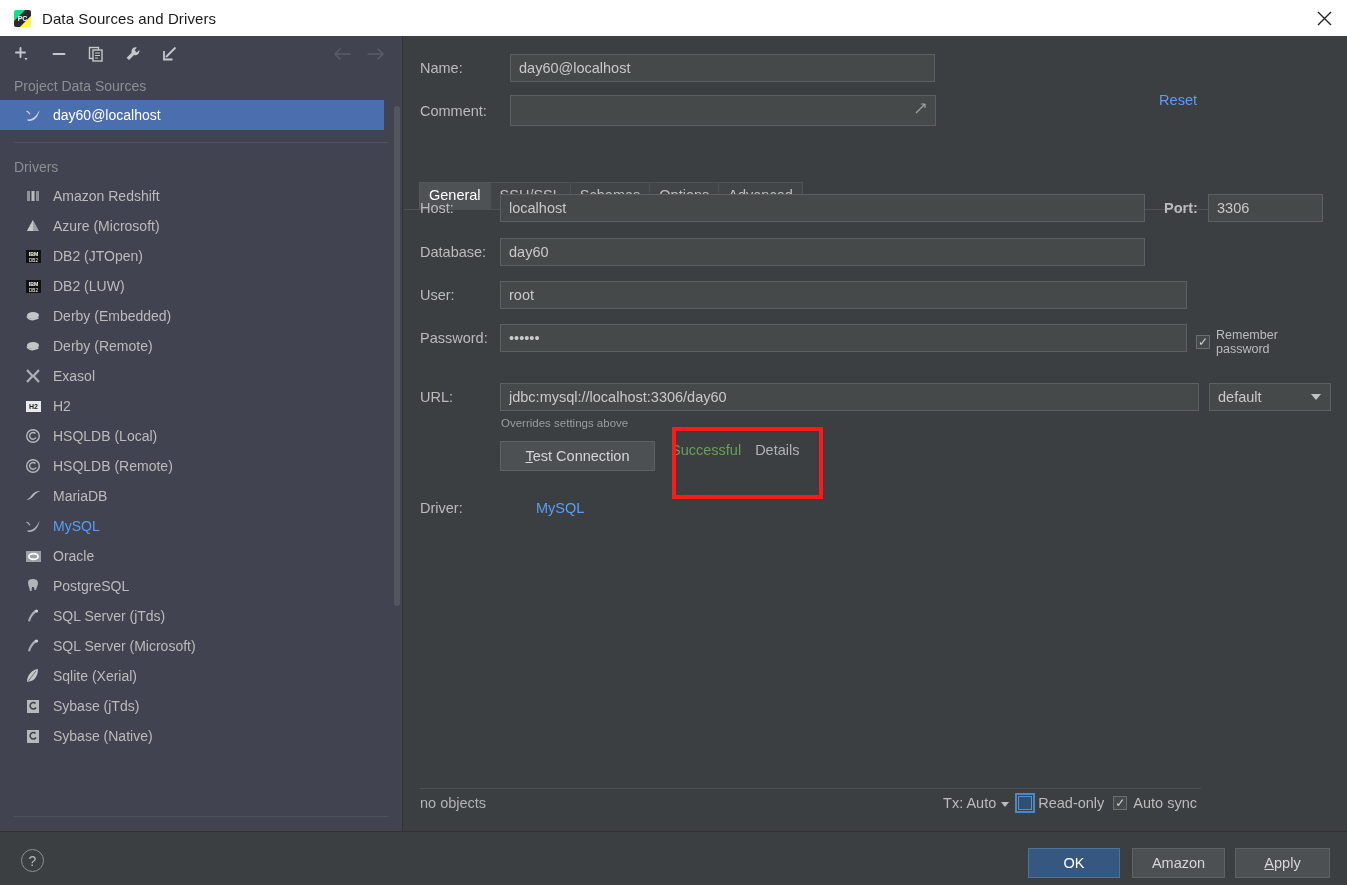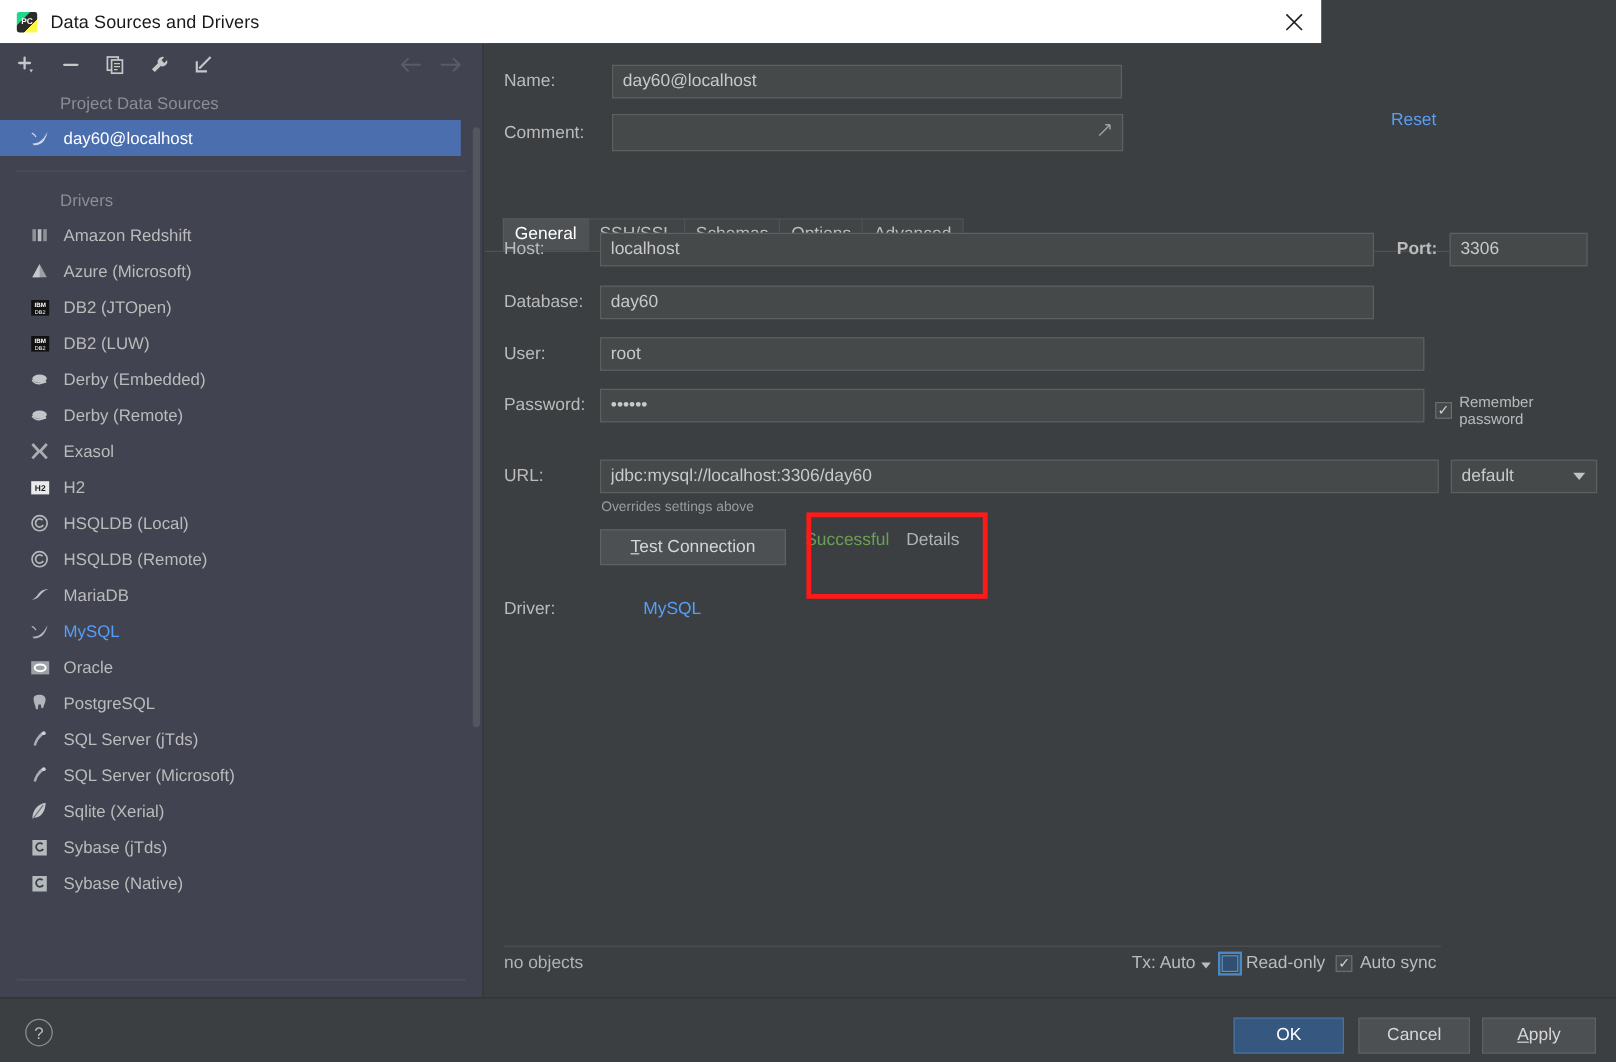--- a/index.html
+++ b/index.html
@@ -11,21 +11,21 @@
   }
   .app {
     position: relative;
     width: 1347px; height: 885px;
     background: #3c3f41;
   }
 
   
   .titlebar {
     position: absolute; left: 0; top: 0;
-    width: 1101px; height: 36px;
+    width: 1347px; height: 36px;
     background: #ffffff;
     display: flex; align-items: center;
     box-sizing: border-box;
     padding-left: 14px;
   }
   .titlebar-icon {
     width: 17px; height: 17px;
     border-radius: 2px;
     background: linear-gradient(135deg, #21d789 0%, #21d789 32%, #2b2b2b 33%, #2b2b2b 67%, #fcf84a 68%, #fcf84a 100%);
     position: relative;
@@ -82,21 +82,20 @@
     display: flex; align-items: center; justify-content: center;
     cursor: pointer;
   }
   .tb-nav.back  { right: 48px; }
   .tb-nav.fwd   { right: 14px; }
 
   .sb-section {
     font-size: 14px;
     color: #8b8e93;
     padding: 6px 0 6px 14px;
-    margin-left: 36px;
   }
   .sb-item {
     display: flex; align-items: center;
     height: 30px;
     padding-left: 24px;
     font-size: 14px;
     color: #bbbbbb;
     cursor: pointer;
     box-sizing: border-box;
   }
@@ -673,19 +672,19 @@
             </span>
           <span class="cb-label">Auto sync</span>
         </span>
       </span>
     </div>
   </div>
 
   <div class="footer">
     <div class="help-btn">?</div>
     <button class="footer-btn primary" style="left:1028px; width:91px;">OK</button>
-    <button class="footer-btn" style="left:1132px; width:93px;">Cancel</button>
+    <button class="footer-btn" style="left:1132px; width:93px;">Amazon</button>
     <button class="footer-btn" style="left:1235px; width:95px;">
       <span class="mn">A</span><span>pply</span>
     </button>
   </div>
 
 </div>
 
 </body></html>

